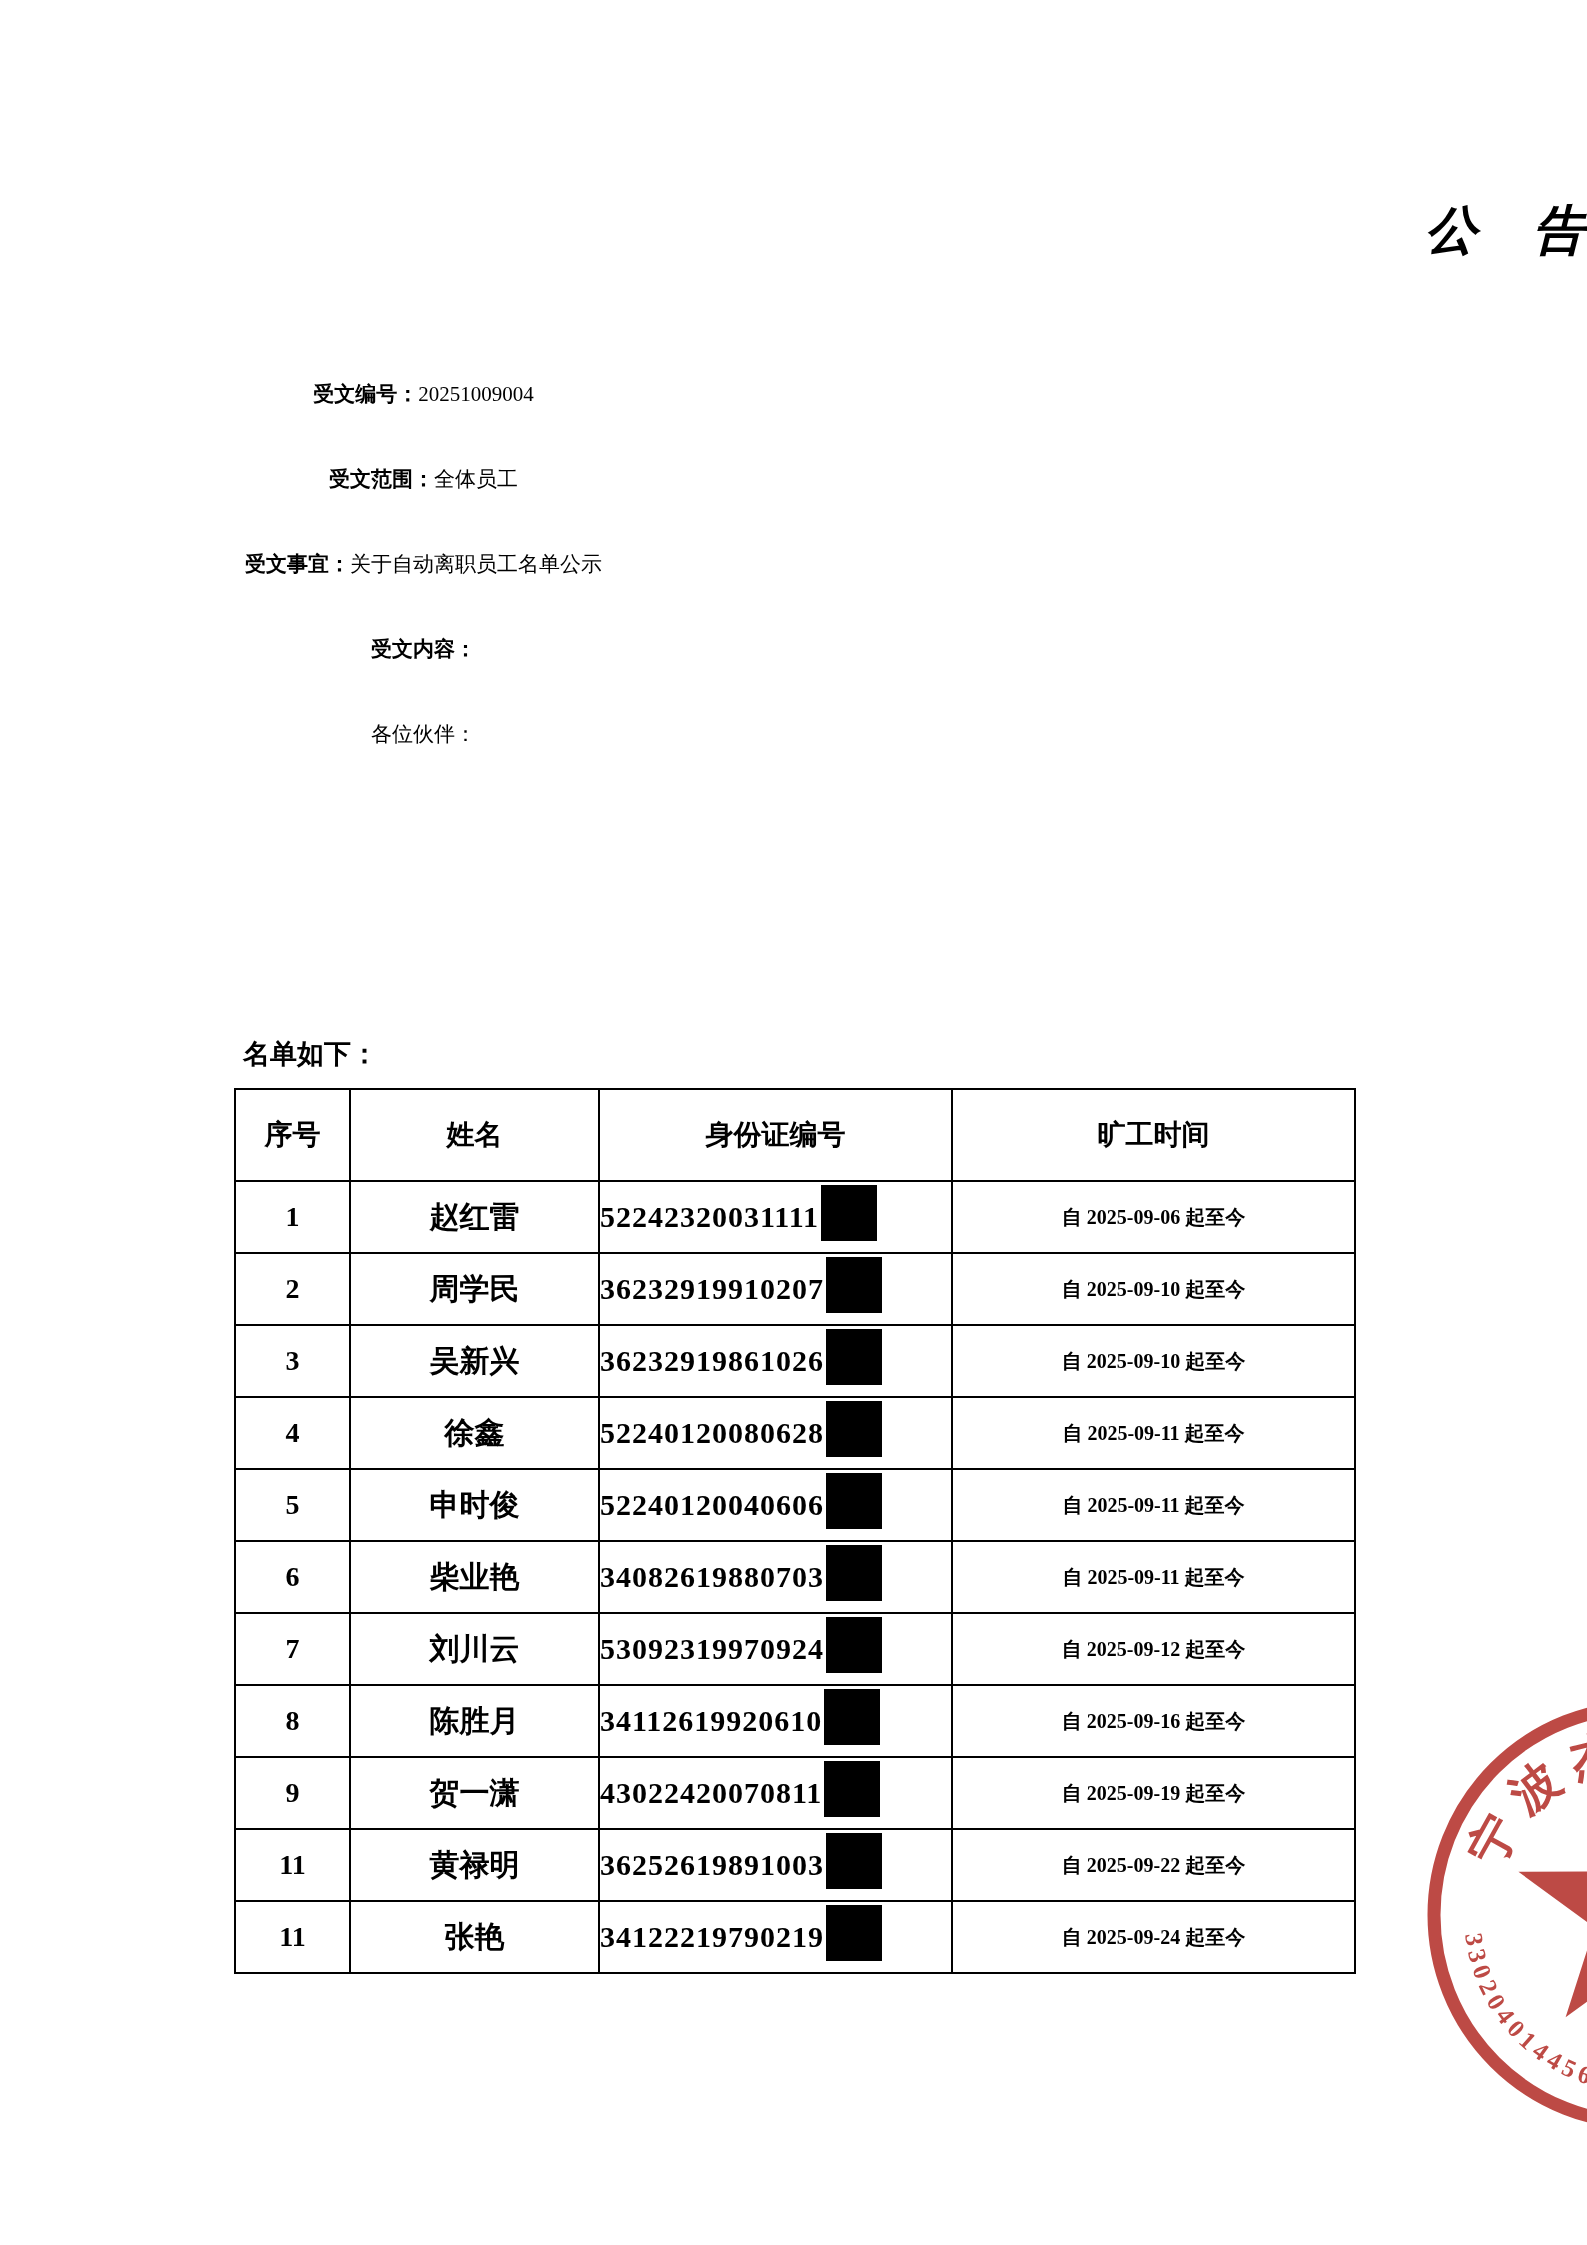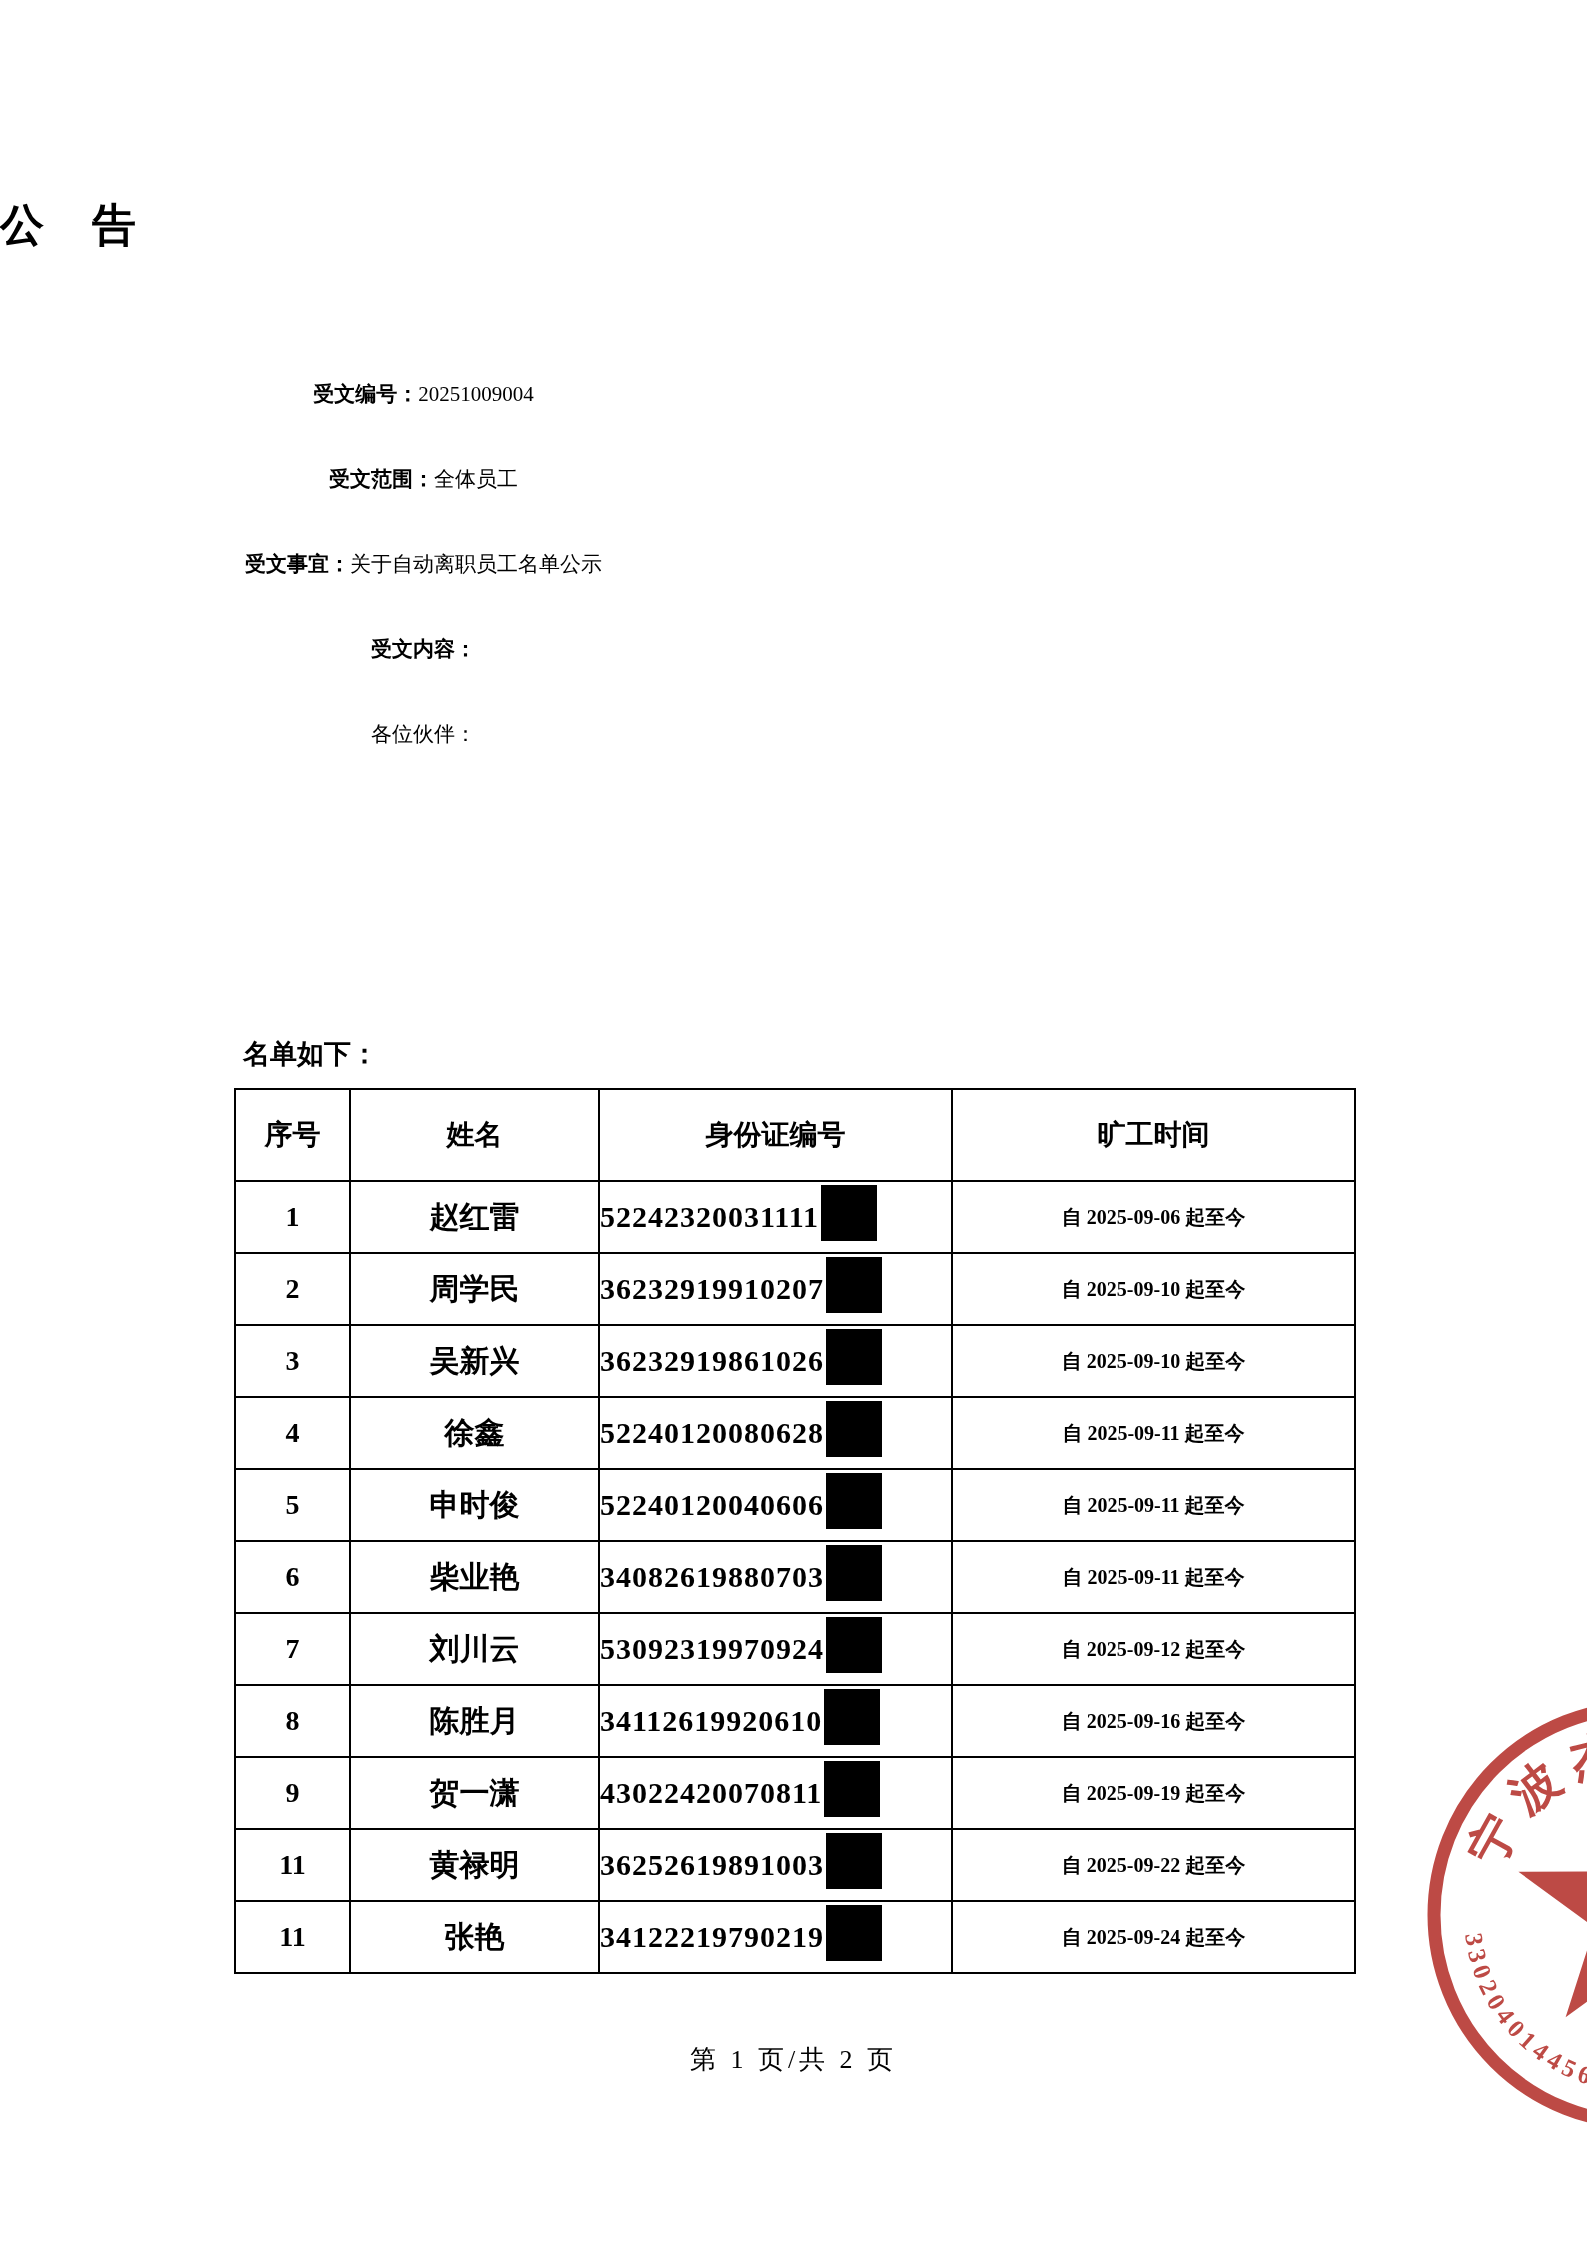--- a/index.html
+++ b/index.html
@@ -12,24 +12,25 @@
     background: #ffffff;
     overflow: hidden;
     font-family: "Liberation Serif", "DejaVu Serif", serif;
     color: #000;
   }
   .doc-title {
     position: absolute;
     top: 196px;
     left: 0;
     width: 100%;
-    text-align: left;
-    font-size: 44px;
+    text-align: right;
+    font-size: 52px;
     font-weight: bold;
     letter-spacing: 2px;
+    font-style: italic;
   }
   .meta {
     position: absolute;
     left: 245px;
     top: 352px;
     font-size: 21px;
     text-align: center;
   }
   .meta-line { height: 85px; line-height: 85px; white-space: nowrap; }
   .meta-label { font-weight: bold; }
@@ -265,21 +266,20 @@
             <div class="id-wrap">
               <span>34122219790219</span>
               <span class="redact"></span>
             </div>
           </td>
           <td class="cell-date">自 2025-09-24 起至今</td>
         </tr>
       </tbody>
   </table>
 
-  <div class="page-footer">第 1 页/共 2 页</div>
 
   <svg class="stamp" viewBox="0 0 460 460" aria-hidden="true">
     <defs>
       <path id="arc-top" d="M 83.3,198.8 A 150,150 0 0 1 376.7,198.8"></path>
       <path id="arc-bottom" d="M 52.7,245.5 A 178,178 0 0 0 397.3,290.9"></path>
     </defs>
     <circle cx="230" cy="230" r="208" fill="none" stroke="#b5322c" stroke-width="13"></circle>
     <polygon points="230,97 259.4,186.5 353.6,186.8 277.6,242.5 306.4,332.2 230,277 153.6,332.2 182.4,242.5 106.4,186.8 200.6,186.5" fill="#b5322c"></polygon>
     <text class="arc-company" fill="#b5322c">
       <textPath href="#arc-top" startOffset="14">宁波杰博</textPath>

